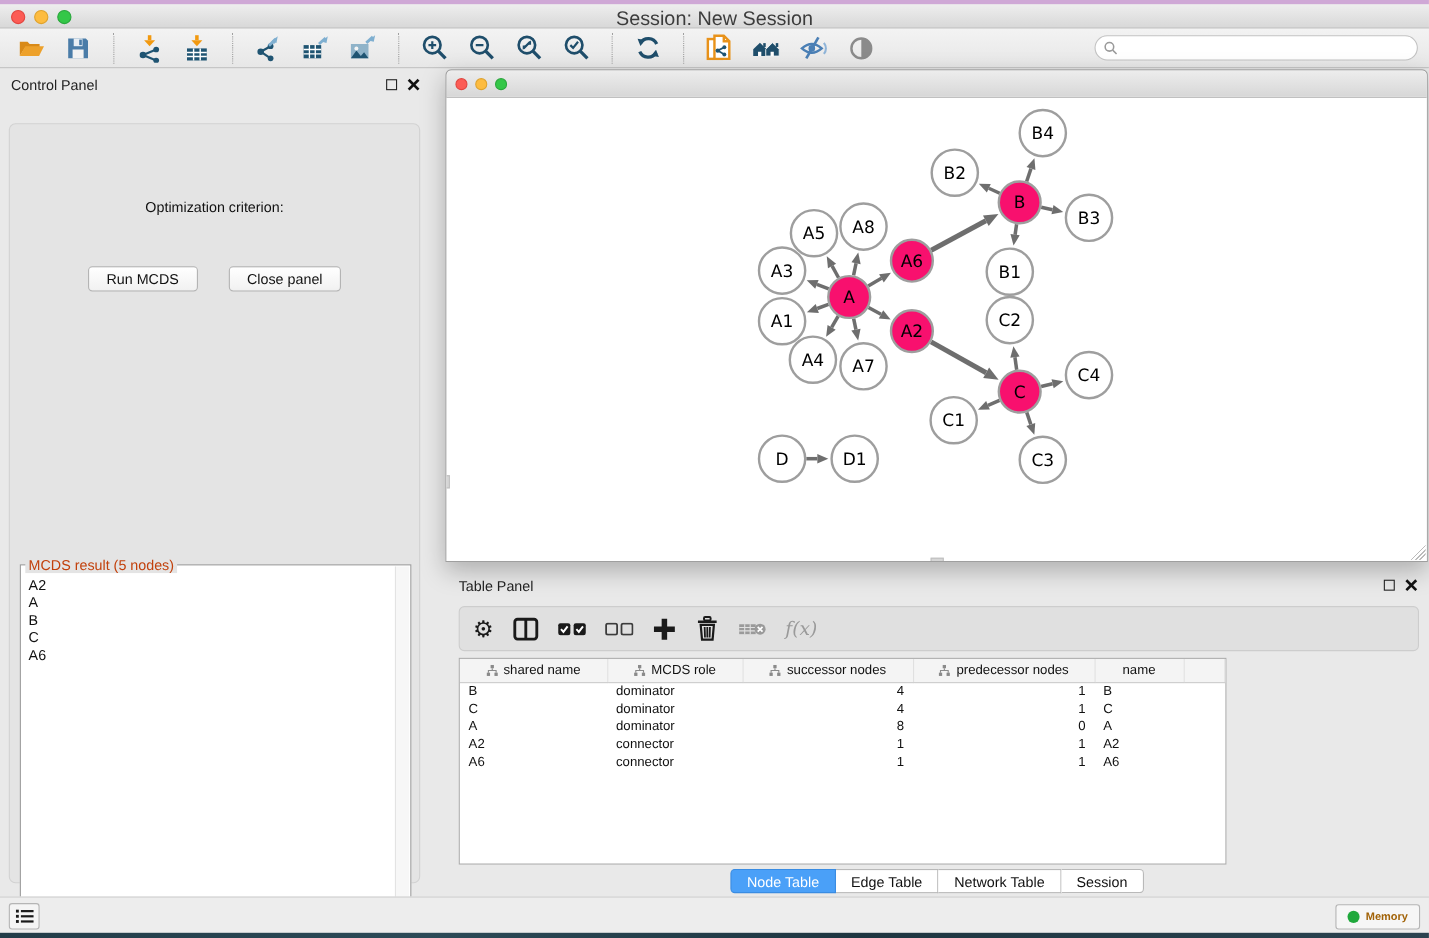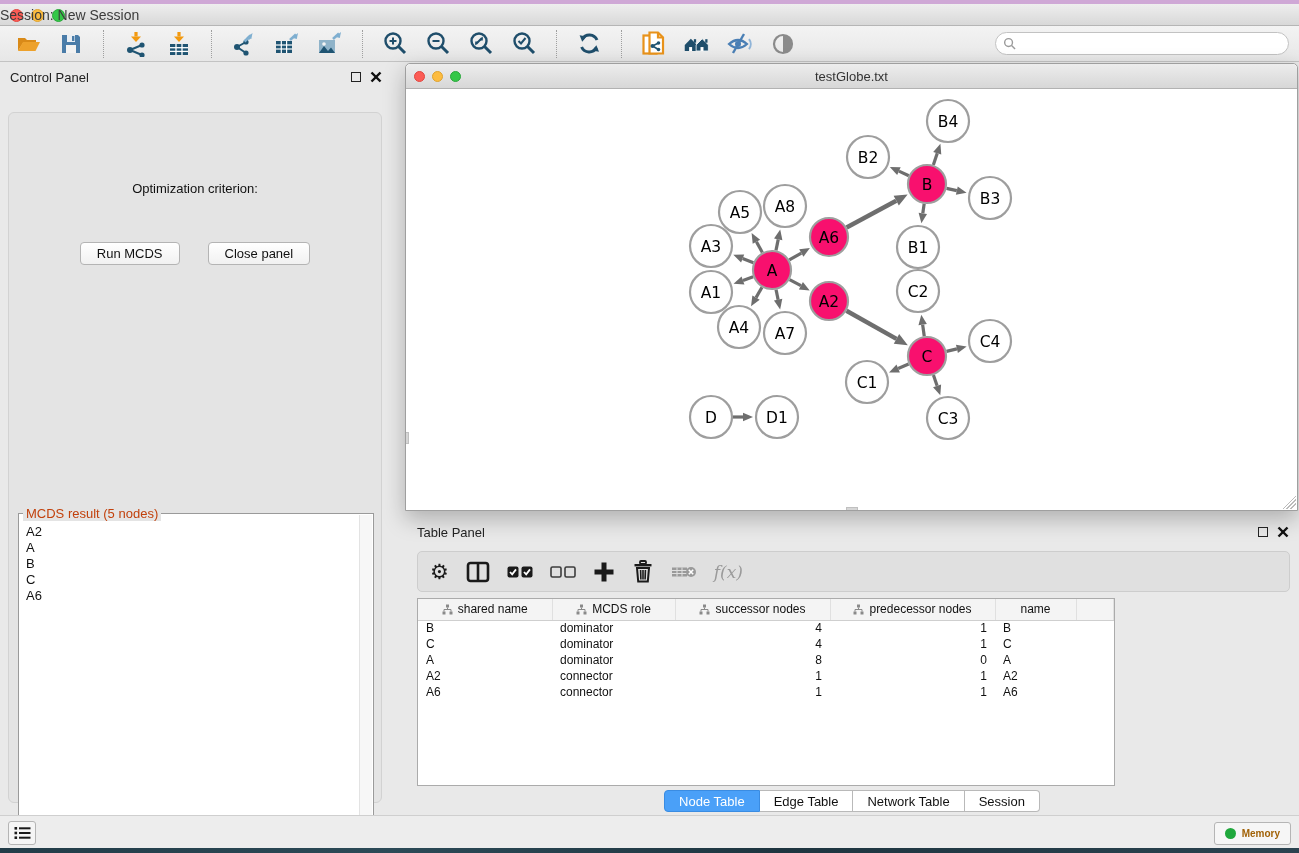--- a/index.html
+++ b/index.html
@@ -4,22 +4,22 @@
 <style>
   * { box-sizing: border-box; margin: 0; padding: 0; }
   html,body { width:1299px; height:853px; }
   body { font-family:"Liberation Sans", sans-serif; background:#e9e9e9; overflow:hidden; }
   .app { position:relative; width:1299px; height:853px; background:#e9e9e9; }
 
   
   .desktop-top { position:absolute; left:0; top:0; width:1299px; height:4px; background:#cfa8d6; }
   .titlebar { position:absolute; left:0; top:4px; width:1299px; height:22px;
     background:linear-gradient(#eeeeee,#d8d8d8); border-bottom:1px solid #b5b5b5; }
-  .titlebar .title { position:absolute; left:0; right:0; top:3px; 
-    font-size:14px; color:#3c3c3c; }
+  .titlebar .title { position:absolute; left:0; right:0; top:3px; text-align:center;
+    font-size:18px; color:#3c3c3c; }
   .lights { position:absolute; left:10px; top:5px; display:flex; gap:8px; }
   .light { width:13px; height:13px; border-radius:50%; }
   .light.r { background:#fc5c55; border:1px solid #e14640; }
   .light.y { background:#fdbc40; border:1px solid #dfa32e; }
   .light.g { background:#34c748; border:1px solid #2aa73c; }
 
   
   .toolbar { position:absolute; left:0; top:26px; width:1299px; height:36px;
     background:linear-gradient(#f3f3f3,#e7e7e7); border-bottom:1px solid #c3c3c3;
     display:flex; align-items:center; padding-left:14px; gap:15px; }
@@ -329,21 +329,20 @@
     </div>
   </div>
 
   <div class="net-window">
     <div class="net-titlebar">
       <div class="nlights">
         <div class="nlight" style="background:#fc5c55;border:1px solid #e14640;"></div>
         <div class="nlight" style="background:#fdbc40;border:1px solid #dfa32e;"></div>
         <div class="nlight" style="background:#34c748;border:1px solid #2aa73c;"></div>
       </div>
-      <div class="title">testGlobe.txt</div>
     </div>
     <div class="net-canvas">
       <svg id="graph-svg" width="891" height="421" viewBox="0 0 891 421">
           <line x1="347.18618667207073" y1="187.78530972482696" x2="336.9834826574797" y2="191.46497346779418" stroke="#6e6e6e" stroke-width="3.2"></line>
           <polygon points="327.5765759935151,194.85762833020766 335.541604340954,187.46703813560922 338.42536097400546,195.46290879997915" fill="#6e6e6e"></polygon>
           <line x1="347.38868096605233" y1="173.6775138227091" x2="336.63924235771105" y2="169.44822650139452" stroke="#6e6e6e" stroke-width="3.2"></line>
           <polygon points="327.3335828407372,165.78698341274907 338.19527067038536,165.49332120668063 335.08321404503675,173.4031317961084" fill="#6e6e6e"></polygon>
           <line x1="355.9792745891659" y1="198.30852570962253" x2="350.0352331984179" y2="208.5755062936417" stroke="#6e6e6e" stroke-width="3.2"></line>
           <polygon points="345.0248704930009,217.22976914845296 346.35717148512316,206.44610214383945 353.7132949117127,210.70491044344394" fill="#6e6e6e"></polygon>
           <line x1="356.3384531417733" y1="163.48844631946412" x2="350.42462965898534" y2="152.769641256911" stroke="#6e6e6e" stroke-width="3.2"></line>

